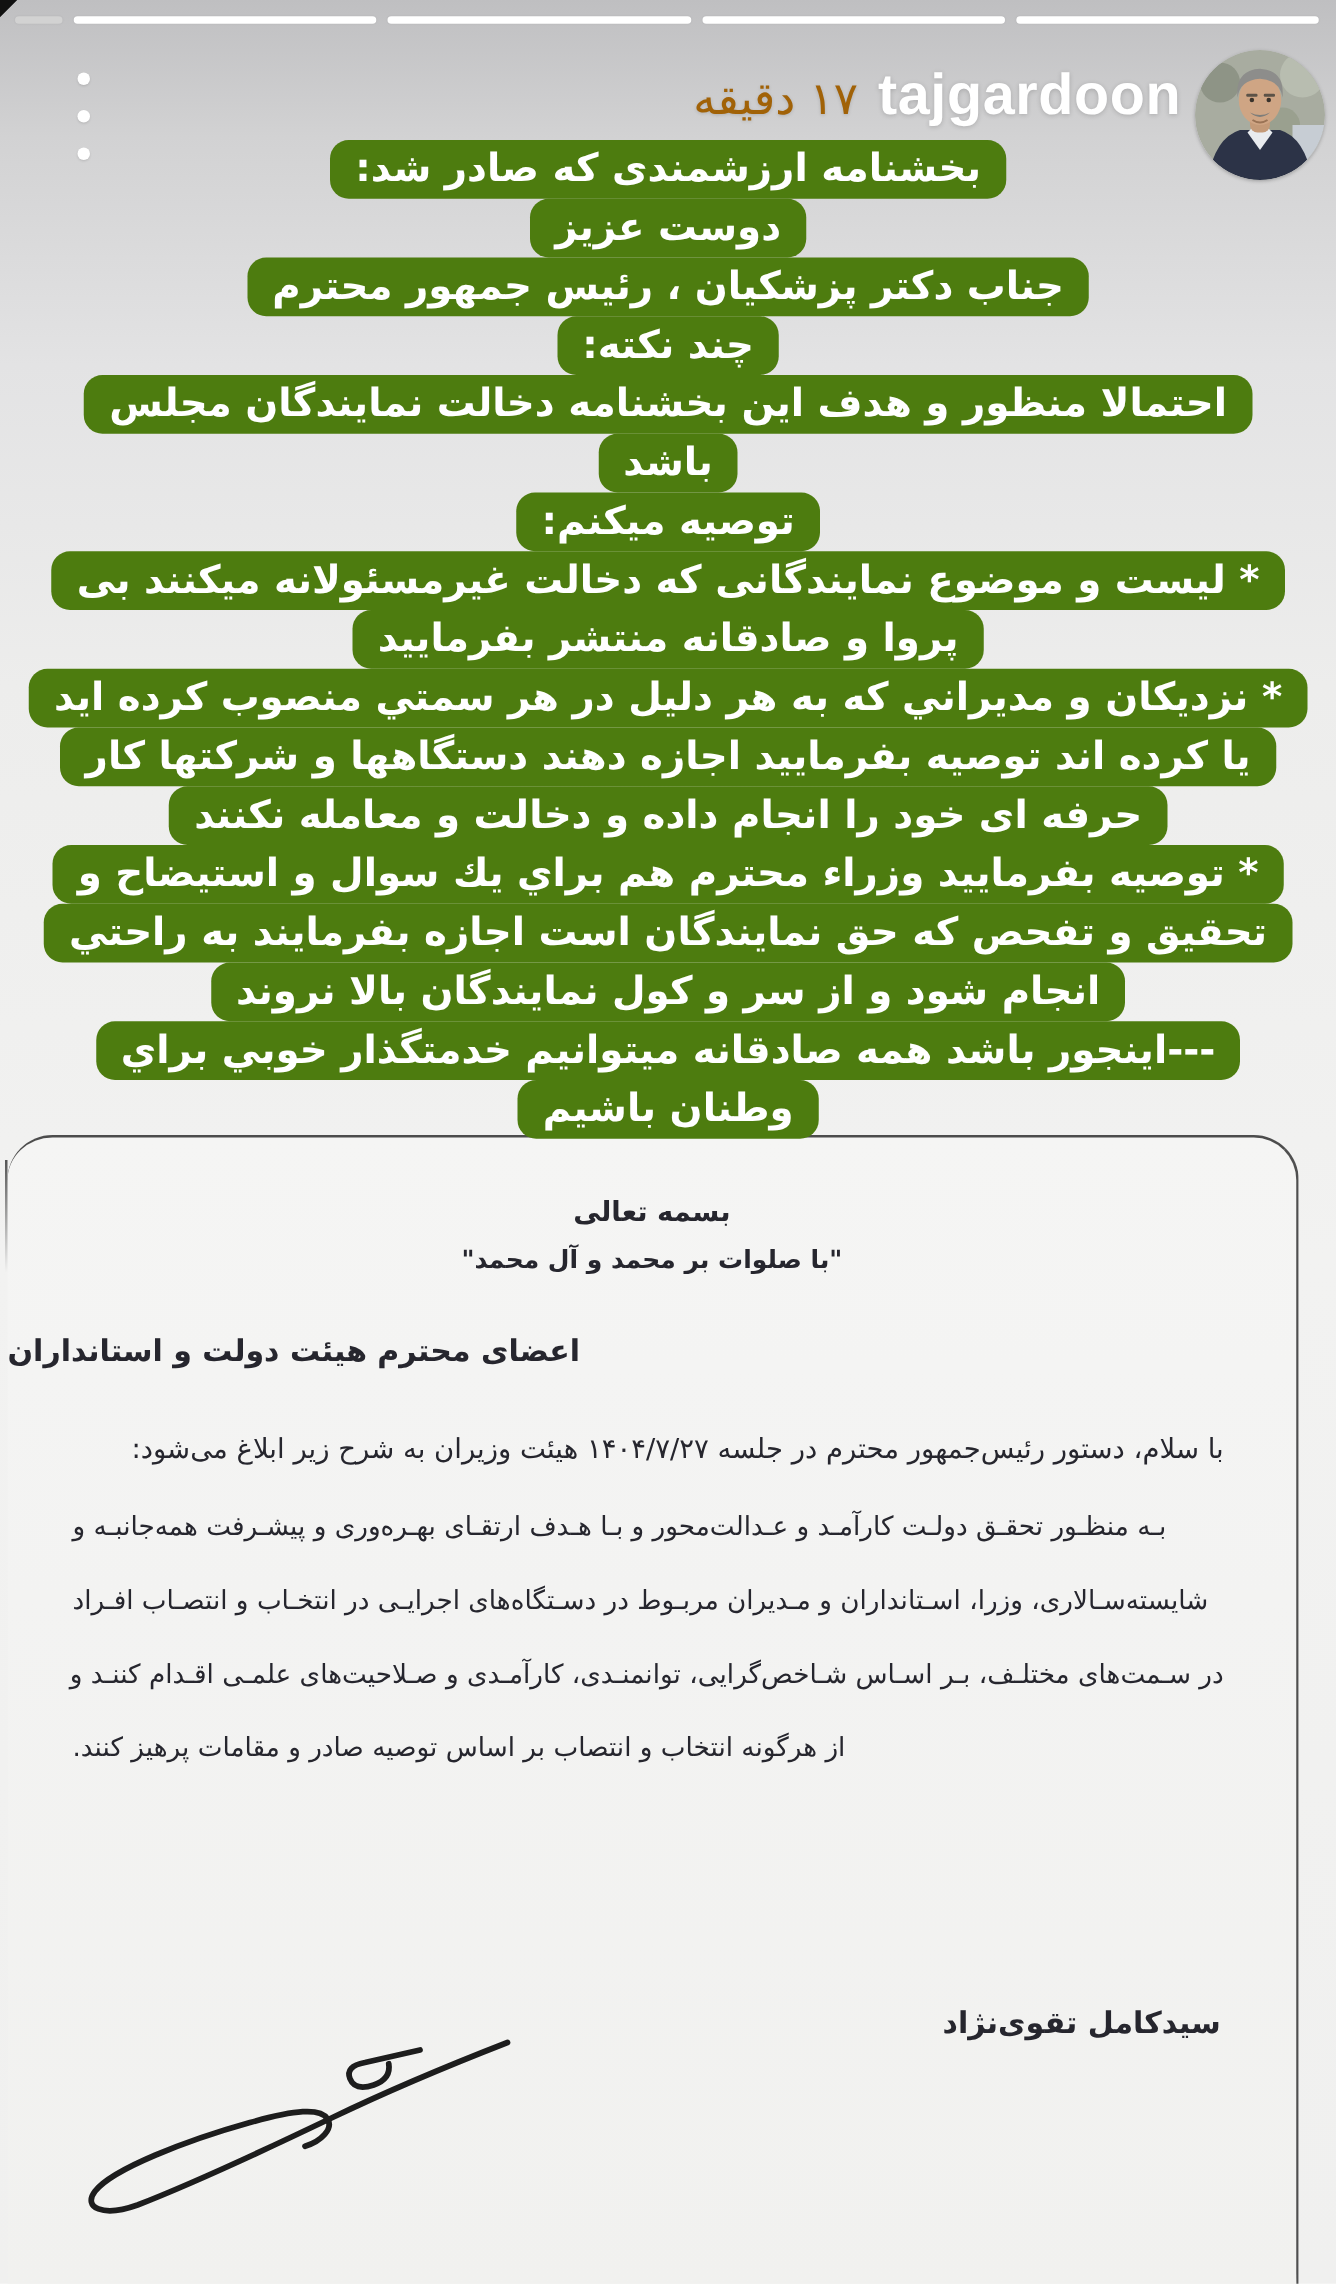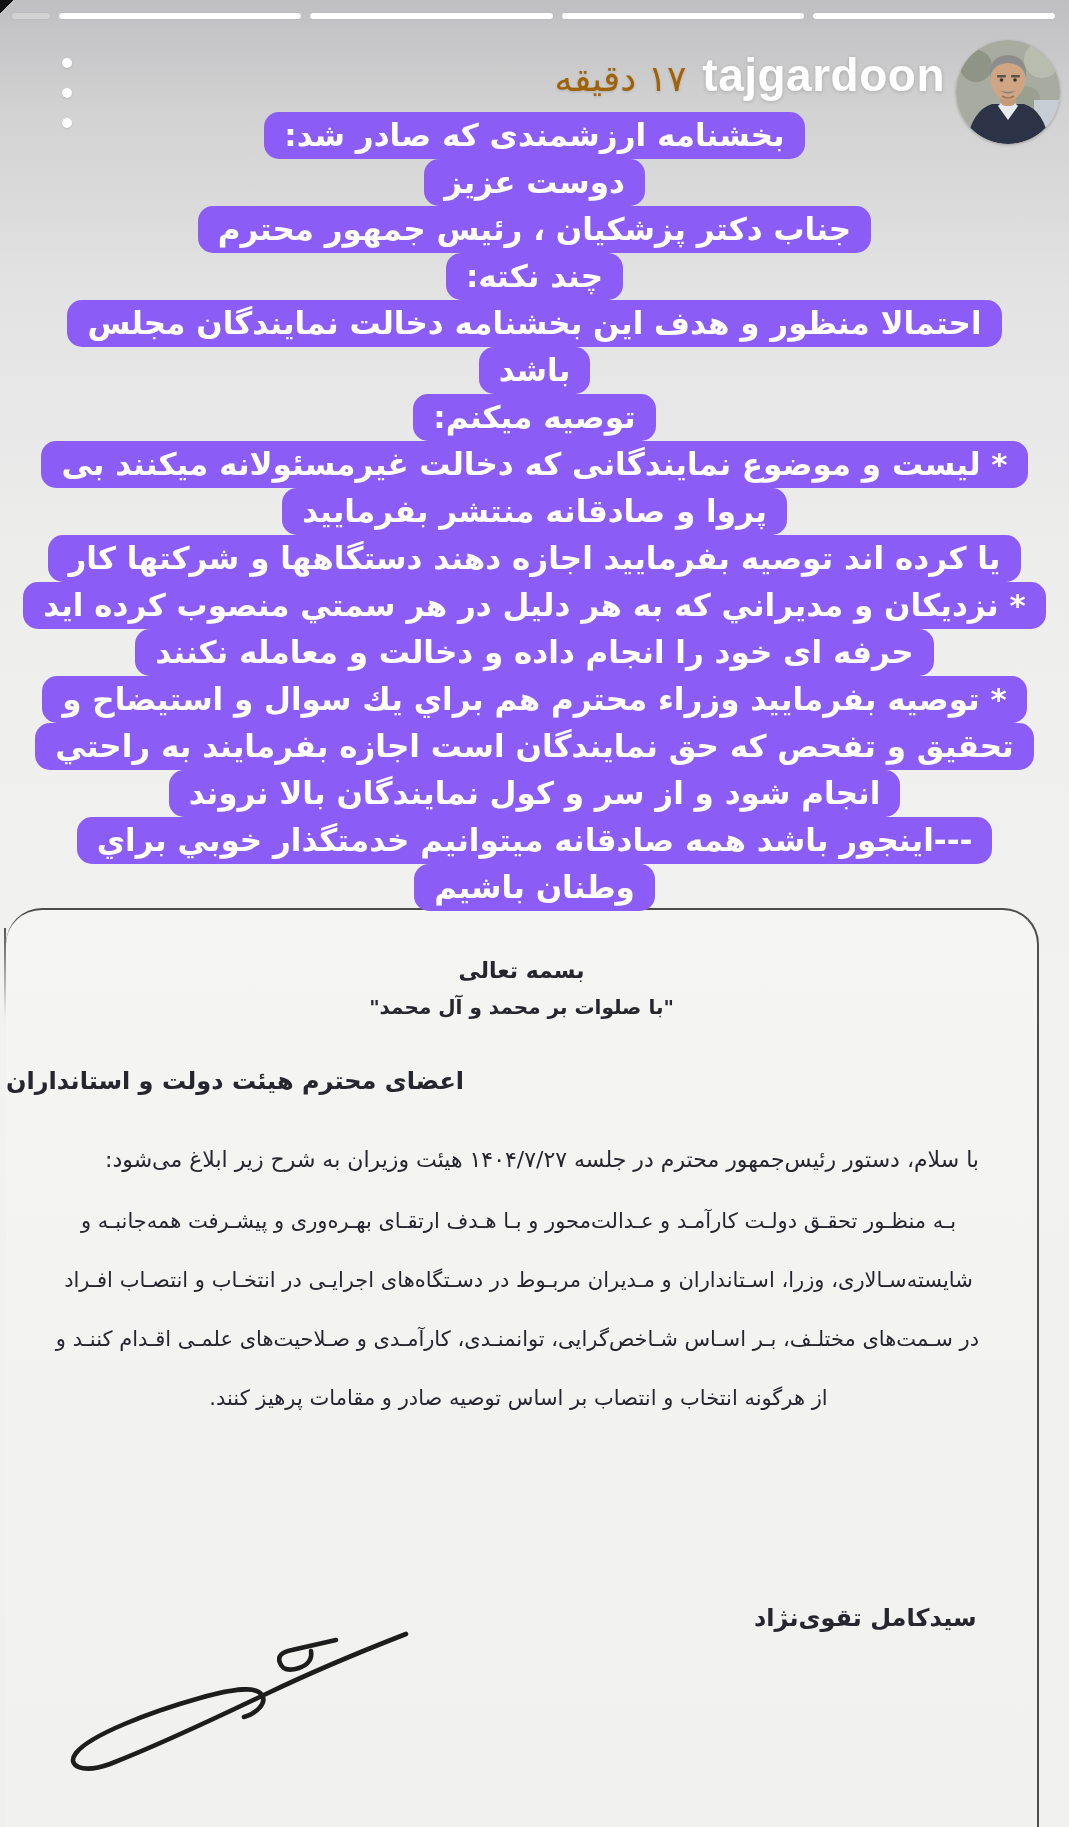--- a/index.html
+++ b/index.html
@@ -25,37 +25,37 @@
   .username{font-family:"Liberation Sans","DejaVu Sans",sans-serif;font-weight:bold;
     font-size:46px;color:#fff;letter-spacing:.5px;text-shadow:0 1px 4px rgba(0,0,0,.18);}
   .story-time{font-size:36px;color:#a16207;direction:rtl;text-shadow:0 1px 3px rgba(0,0,0,.15);}
   .kebab{position:absolute;left:52px;top:20px;width:30px;height:70px;display:flex;
     flex-direction:column;align-items:center;justify-content:space-between;cursor:pointer;}
   .kebab i{width:10px;height:10px;border-radius:50%;background:#fff;display:block;
     box-shadow:0 1px 2px rgba(0,0,0,.12);}
   
   .overlay{position:absolute;top:112px;left:0;right:0;text-align:center;direction:rtl;z-index:5;}
   .ov-line{display:block;line-height:0;}
-  .ov-line span{display:inline-block;background:#8b5cf6;color:#ffffff;
+  .ov-line span{display:inline-block;background:#4d7c0f;color:#ffffff;
     font-size:31px;font-weight:bold;line-height:47px;padding:0 20px;border-radius:15px;
     white-space:nowrap;}
   
   .document{position:absolute;top:908px;left:6px;width:1031px;height:919px;
     background:linear-gradient(180deg,#f5f5f4 0%,#f3f3f2 40%,#f1f1ef 100%);
     border-top:2px solid #4c4c4c;border-right:2px solid #4f4f4f;
     border-top-left-radius:36px;border-top-right-radius:36px;
     color:#26262e;direction:rtl;}
   .document::before{content:"";position:absolute;left:-2px;top:18px;width:2px;height:90px;
     background:linear-gradient(180deg,#555,rgba(85,85,85,0));}
   .doc-center{text-align:center;}
   .doc-bismillah{margin-top:48px;font-size:22px;font-weight:bold;}
   .doc-salawat{margin-top:12px;font-size:20px;font-weight:bold;}
   .doc-addressee{margin:48px 58px 0 0;font-size:24px;font-weight:bold;text-align:left;}
   .doc-intro{margin:52px 58px 0 52px;font-size:22px;text-align:right;}
-  .doc-body{margin:20px 58px 0 52px;font-size:21px;text-align:center;}
+  .doc-body{margin:20px 58px 0 52px;font-size:21px;text-align:left;}
   .doc-body div{line-height:59px;white-space:nowrap;}
   .sig-name{position:absolute;right:auto;left:748px;top:694px;font-size:24px;font-weight:bold;
     white-space:nowrap;}
   .sig-svg{position:absolute;left:48px;top:716px;}
 </style>
 </head>
 <body>
 
 <div class="corner-notch"></div>
 
@@ -116,22 +116,22 @@
 <div class="overlay">
     <div class="ov-line"><span>بخشنامه ارزشمندی که صادر شد:</span></div>
     <div class="ov-line"><span>دوست عزیز</span></div>
     <div class="ov-line"><span>جناب دکتر پزشکیان ، رئیس جمهور محترم</span></div>
     <div class="ov-line"><span>چند نکته:</span></div>
     <div class="ov-line"><span>احتمالا منظور و هدف این بخشنامه دخالت نمایندگان مجلس</span></div>
     <div class="ov-line"><span>باشد</span></div>
     <div class="ov-line"><span>توصیه میکنم:</span></div>
     <div class="ov-line"><span>* لیست و موضوع نمایندگانی که دخالت غیرمسئولانه میکنند بی</span></div>
     <div class="ov-line"><span>پروا و صادقانه منتشر بفرمایید</span></div>
+    <div class="ov-line"><span>* نزدیکان و مدیراني که به هر دلیل در هر سمتي منصوب کرده اید</span></div>
     <div class="ov-line"><span>یا کرده اند توصیه بفرمایید اجازه دهند دستگاهها و شرکتها کار</span></div>
-    <div class="ov-line"><span>* نزدیکان و مدیراني که به هر دلیل در هر سمتي منصوب کرده اید</span></div>
     <div class="ov-line"><span>حرفه ای خود را انجام داده و دخالت و معامله نکنند</span></div>
     <div class="ov-line"><span>* توصیه بفرمایید وزراء محترم هم براي یك سوال و استیضاح و</span></div>
     <div class="ov-line"><span>تحقیق و تفحص که حق نمایندگان است اجازه بفرمایند به راحتي</span></div>
     <div class="ov-line"><span>انجام شود و از سر و کول نمایندگان بالا نروند</span></div>
     <div class="ov-line"><span>---اینجور باشد همه صادقانه میتوانیم خدمتگذار خوبي براي</span></div>
     <div class="ov-line"><span>وطنان باشیم</span></div>
   </div>
 
 <div class="document">
   <div class="doc-center doc-bismillah">بسمه تعالی</div>

